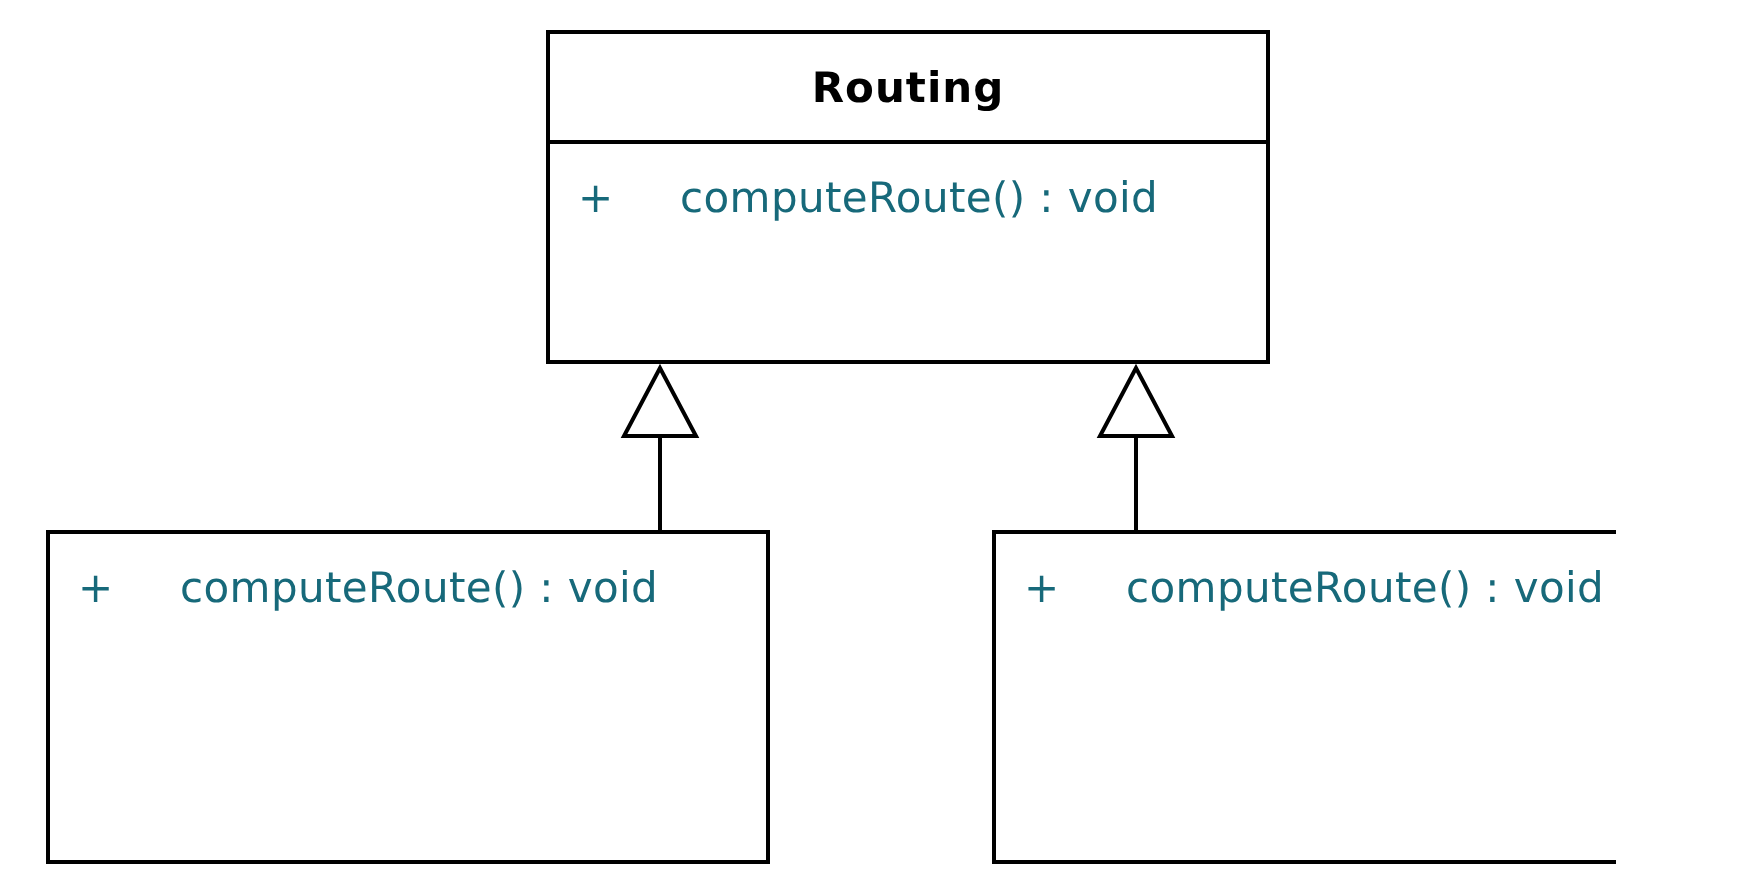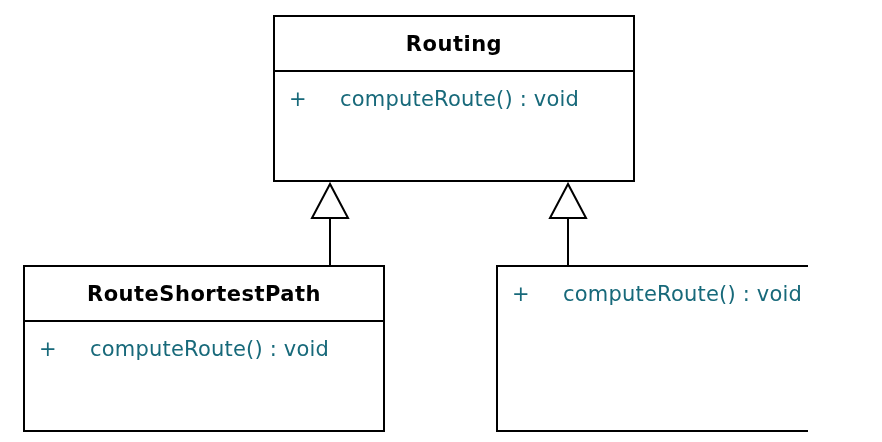--- a/index.html
+++ b/index.html
@@ -91,21 +91,20 @@
 
   <div class="uml-class" id="class-routing">
     <div class="title-compartment">Routing</div>
     <div class="members-compartment">
       <span class="member-visibility">+</span>
       <span class="member-signature">computeRoute() : void</span>
     </div>
   </div>
 
   <div class="uml-class" id="class-route-shortest-path">
-    <div class="title-compartment">RouteShortestPath</div>
     <div class="members-compartment">
       <span class="member-visibility">+</span>
       <span class="member-signature">computeRoute() : void</span>
     </div>
   </div>
 
   <div class="uml-class" id="class-route-shortest-time-way">
     <div class="members-compartment">
       <span class="member-visibility">+</span>
       <span class="member-signature">computeRoute() : void</span>

